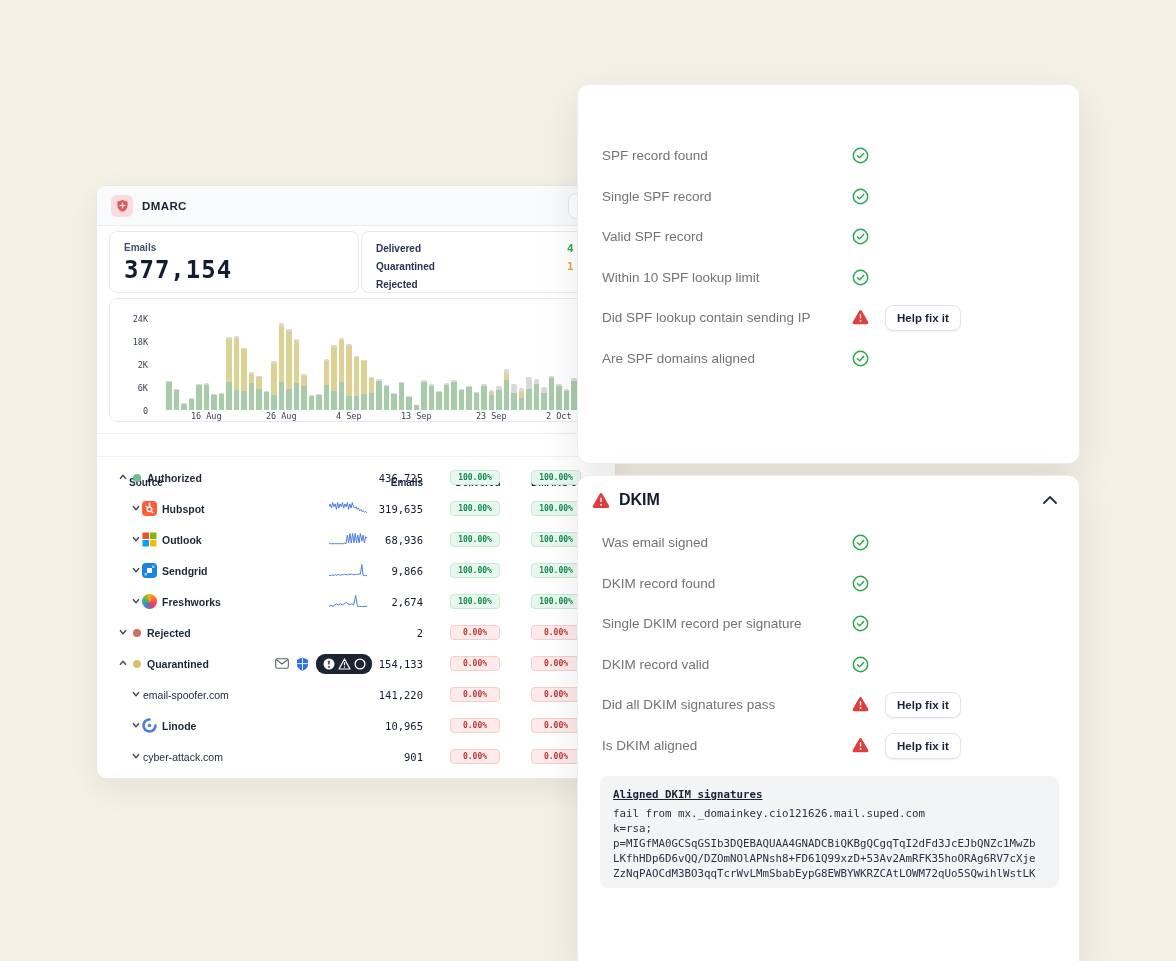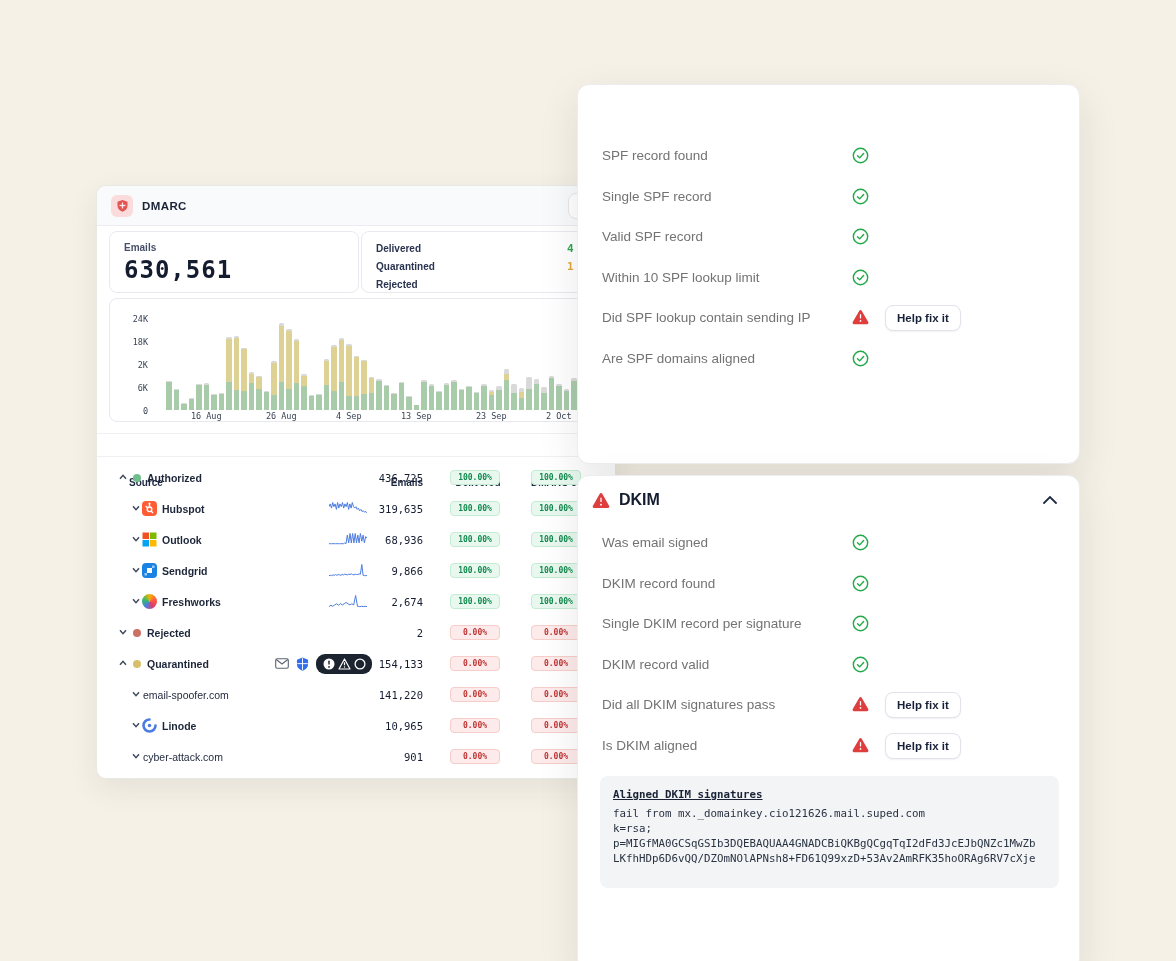--- a/index.html
+++ b/index.html
@@ -104,21 +104,21 @@
         <rect x="9.9" y="6" width="2.2" height="10" fill="#fff" opacity=".85"></rect>
         <rect x="6" y="9.9" width="10" height="2.2" fill="#fff" opacity=".85"></rect>
       </svg>
     </span>
     <span class="brand">DMARC</span>
     <span class="header-control"></span>
   </div>
 
   <div class="card card-emails">
     <div class="stat-label">Emails</div>
-    <div class="stat-value">630,561</div>
+    <div class="stat-value">377,154</div>
   </div>
 
   <div class="card card-dispo">
     <div class="dispo-row">
         <span class="dispo-label">Delivered</span>
       </div>
     <div class="dispo-row">
         <span class="dispo-label">Quarantined</span>
       </div>
     <div class="dispo-row">
@@ -684,15 +684,16 @@
         <button class="helpfix">Help fix it</button>
       </div>
     </div>
   <div class="codeblock dkim-code">
     <div class="code-title code-title-underline">Aligned DKIM signatures</div>
     <div class="code-body">
       <div>fail from mx._domainkey.cio121626.mail.suped.com</div>
       <div>k=rsa;</div>
       <div>p=MIGfMA0GCSqGSIb3DQEBAQUAA4GNADCBiQKBgQCgqTqI2dFd3JcEJbQNZc1MwZb</div>
       <div>LKfhHDp6D6vQQ/DZOmNOlAPNsh8+FD61Q99xzD+53Av2AmRFK35hoORAg6RV7cXje</div>
+      <div>ZzNqPAOCdM3BO3qqTcrWvLMmSbabEypG8EWBYWKRZCAtLOWM72qUo5SQwihlWstLK</div>
     </div>
   </div>
 </div>
 
 </body></html>

